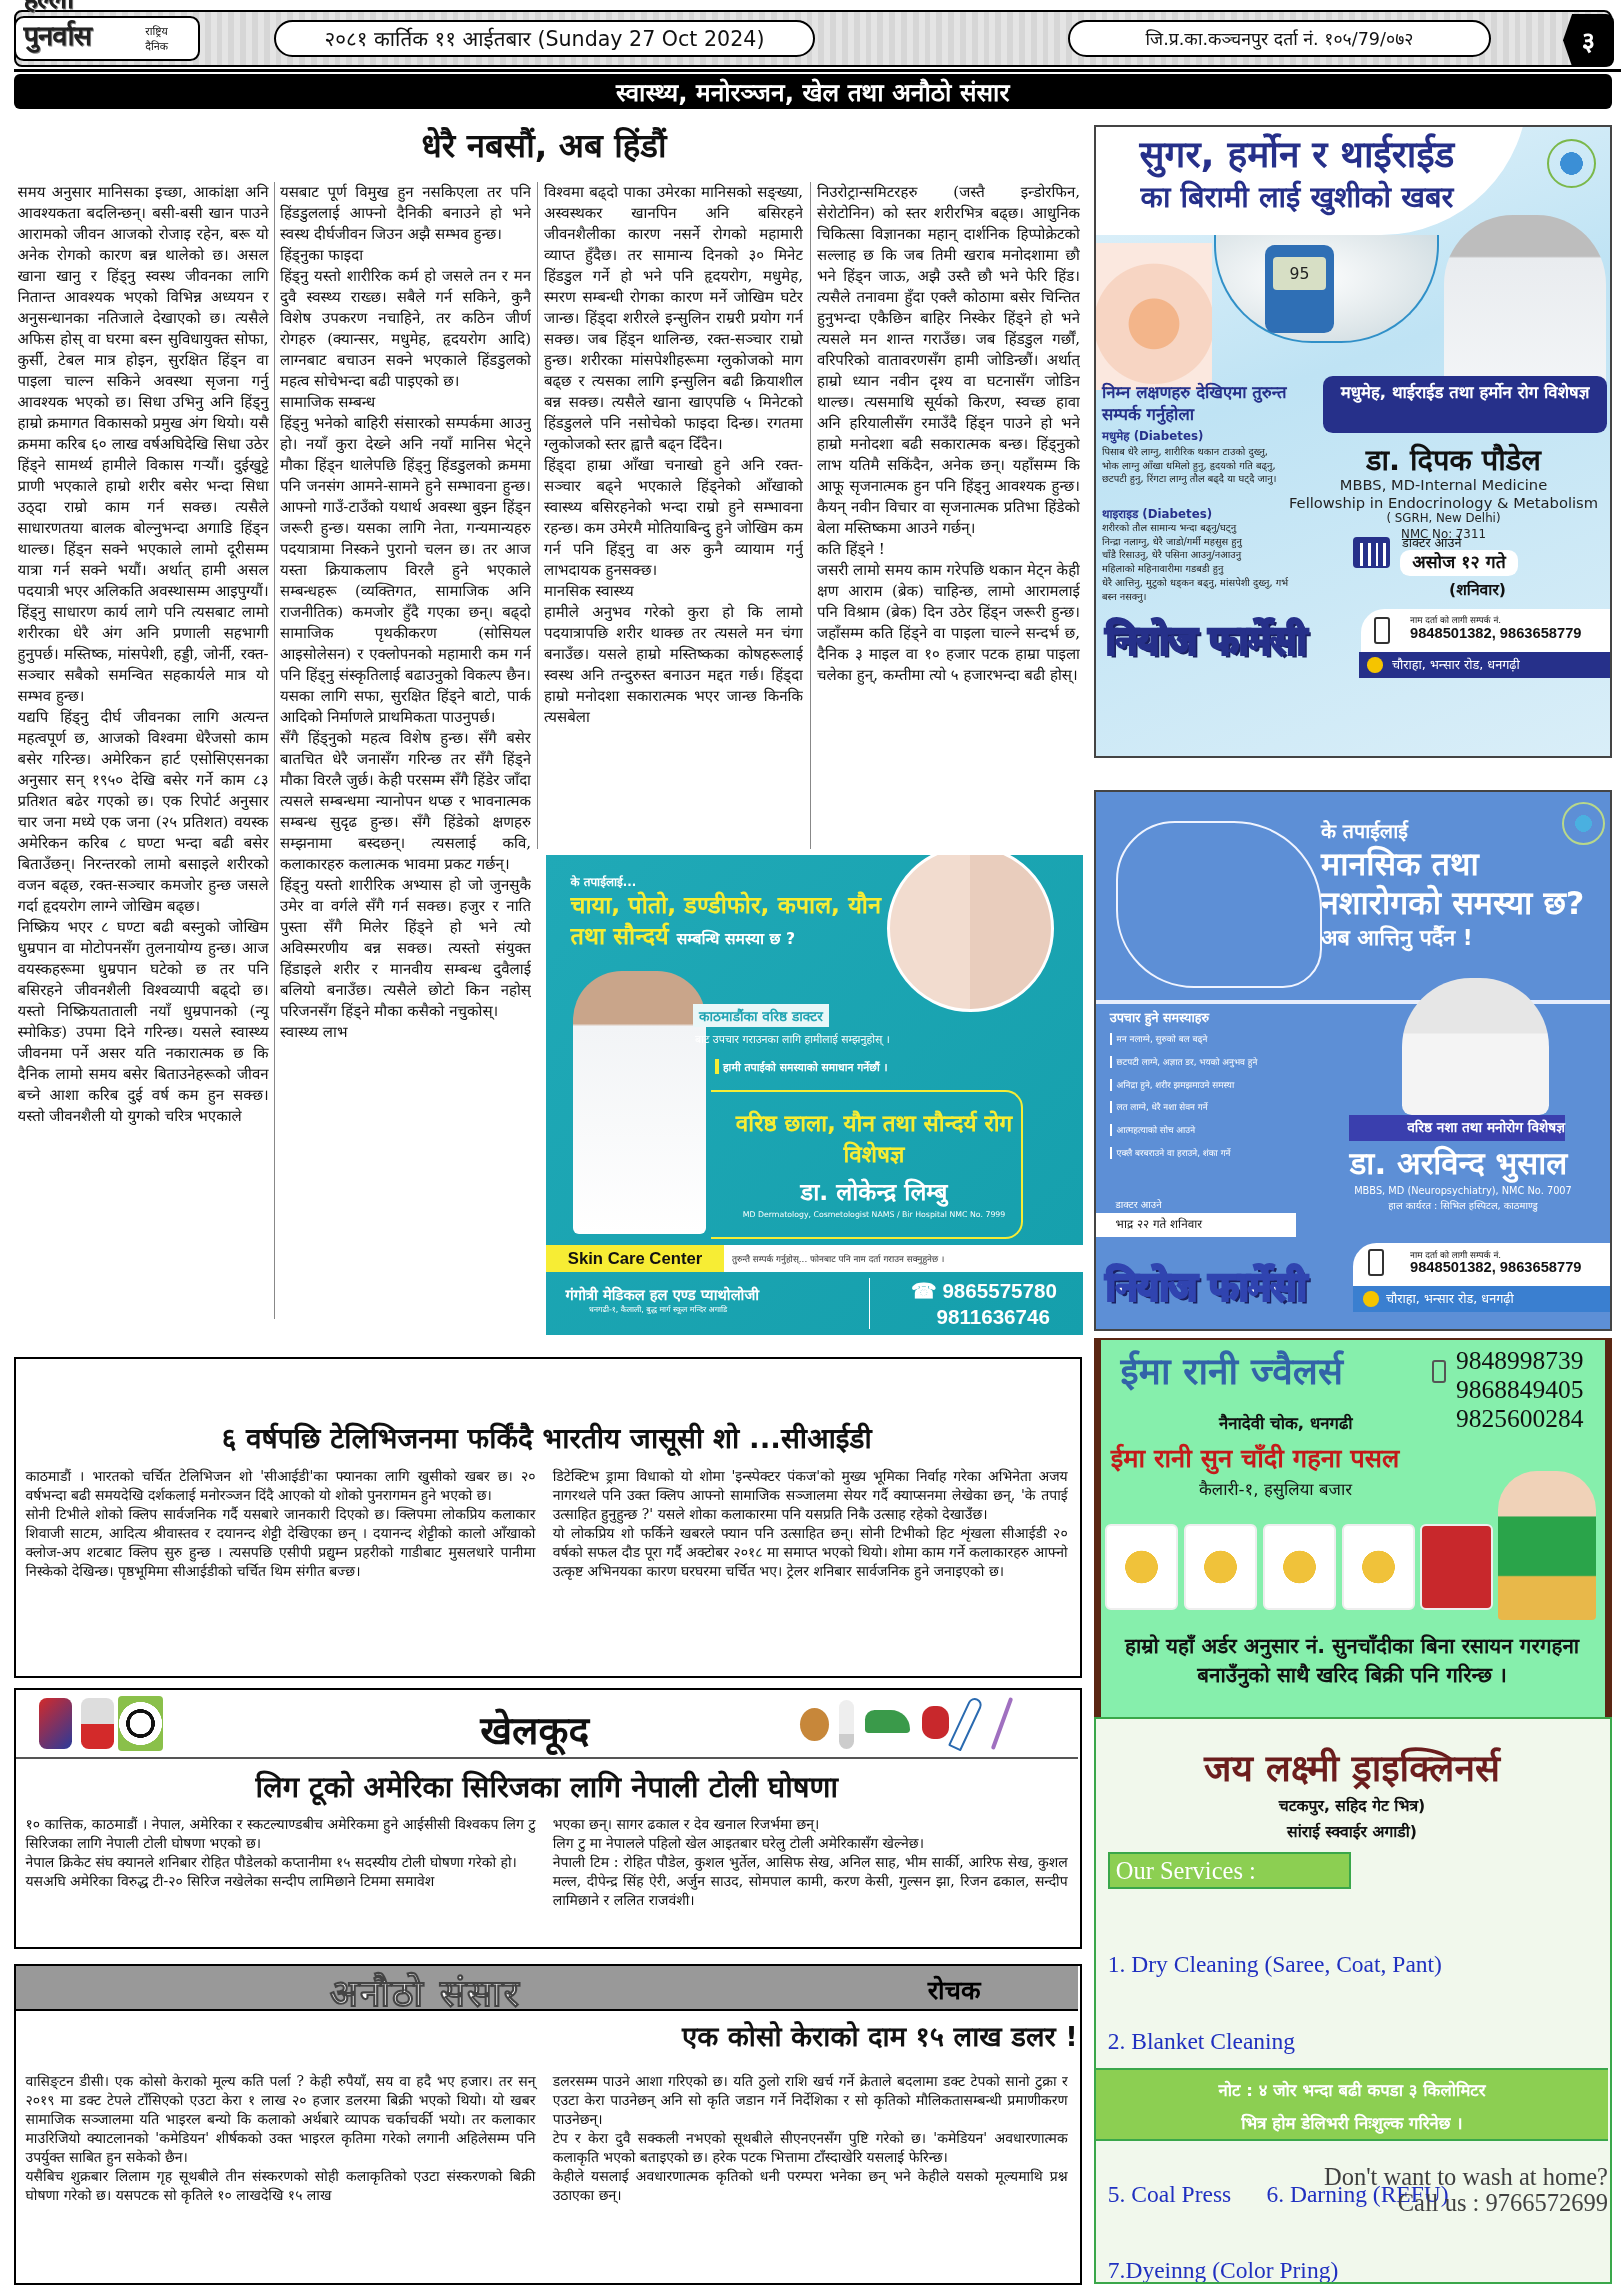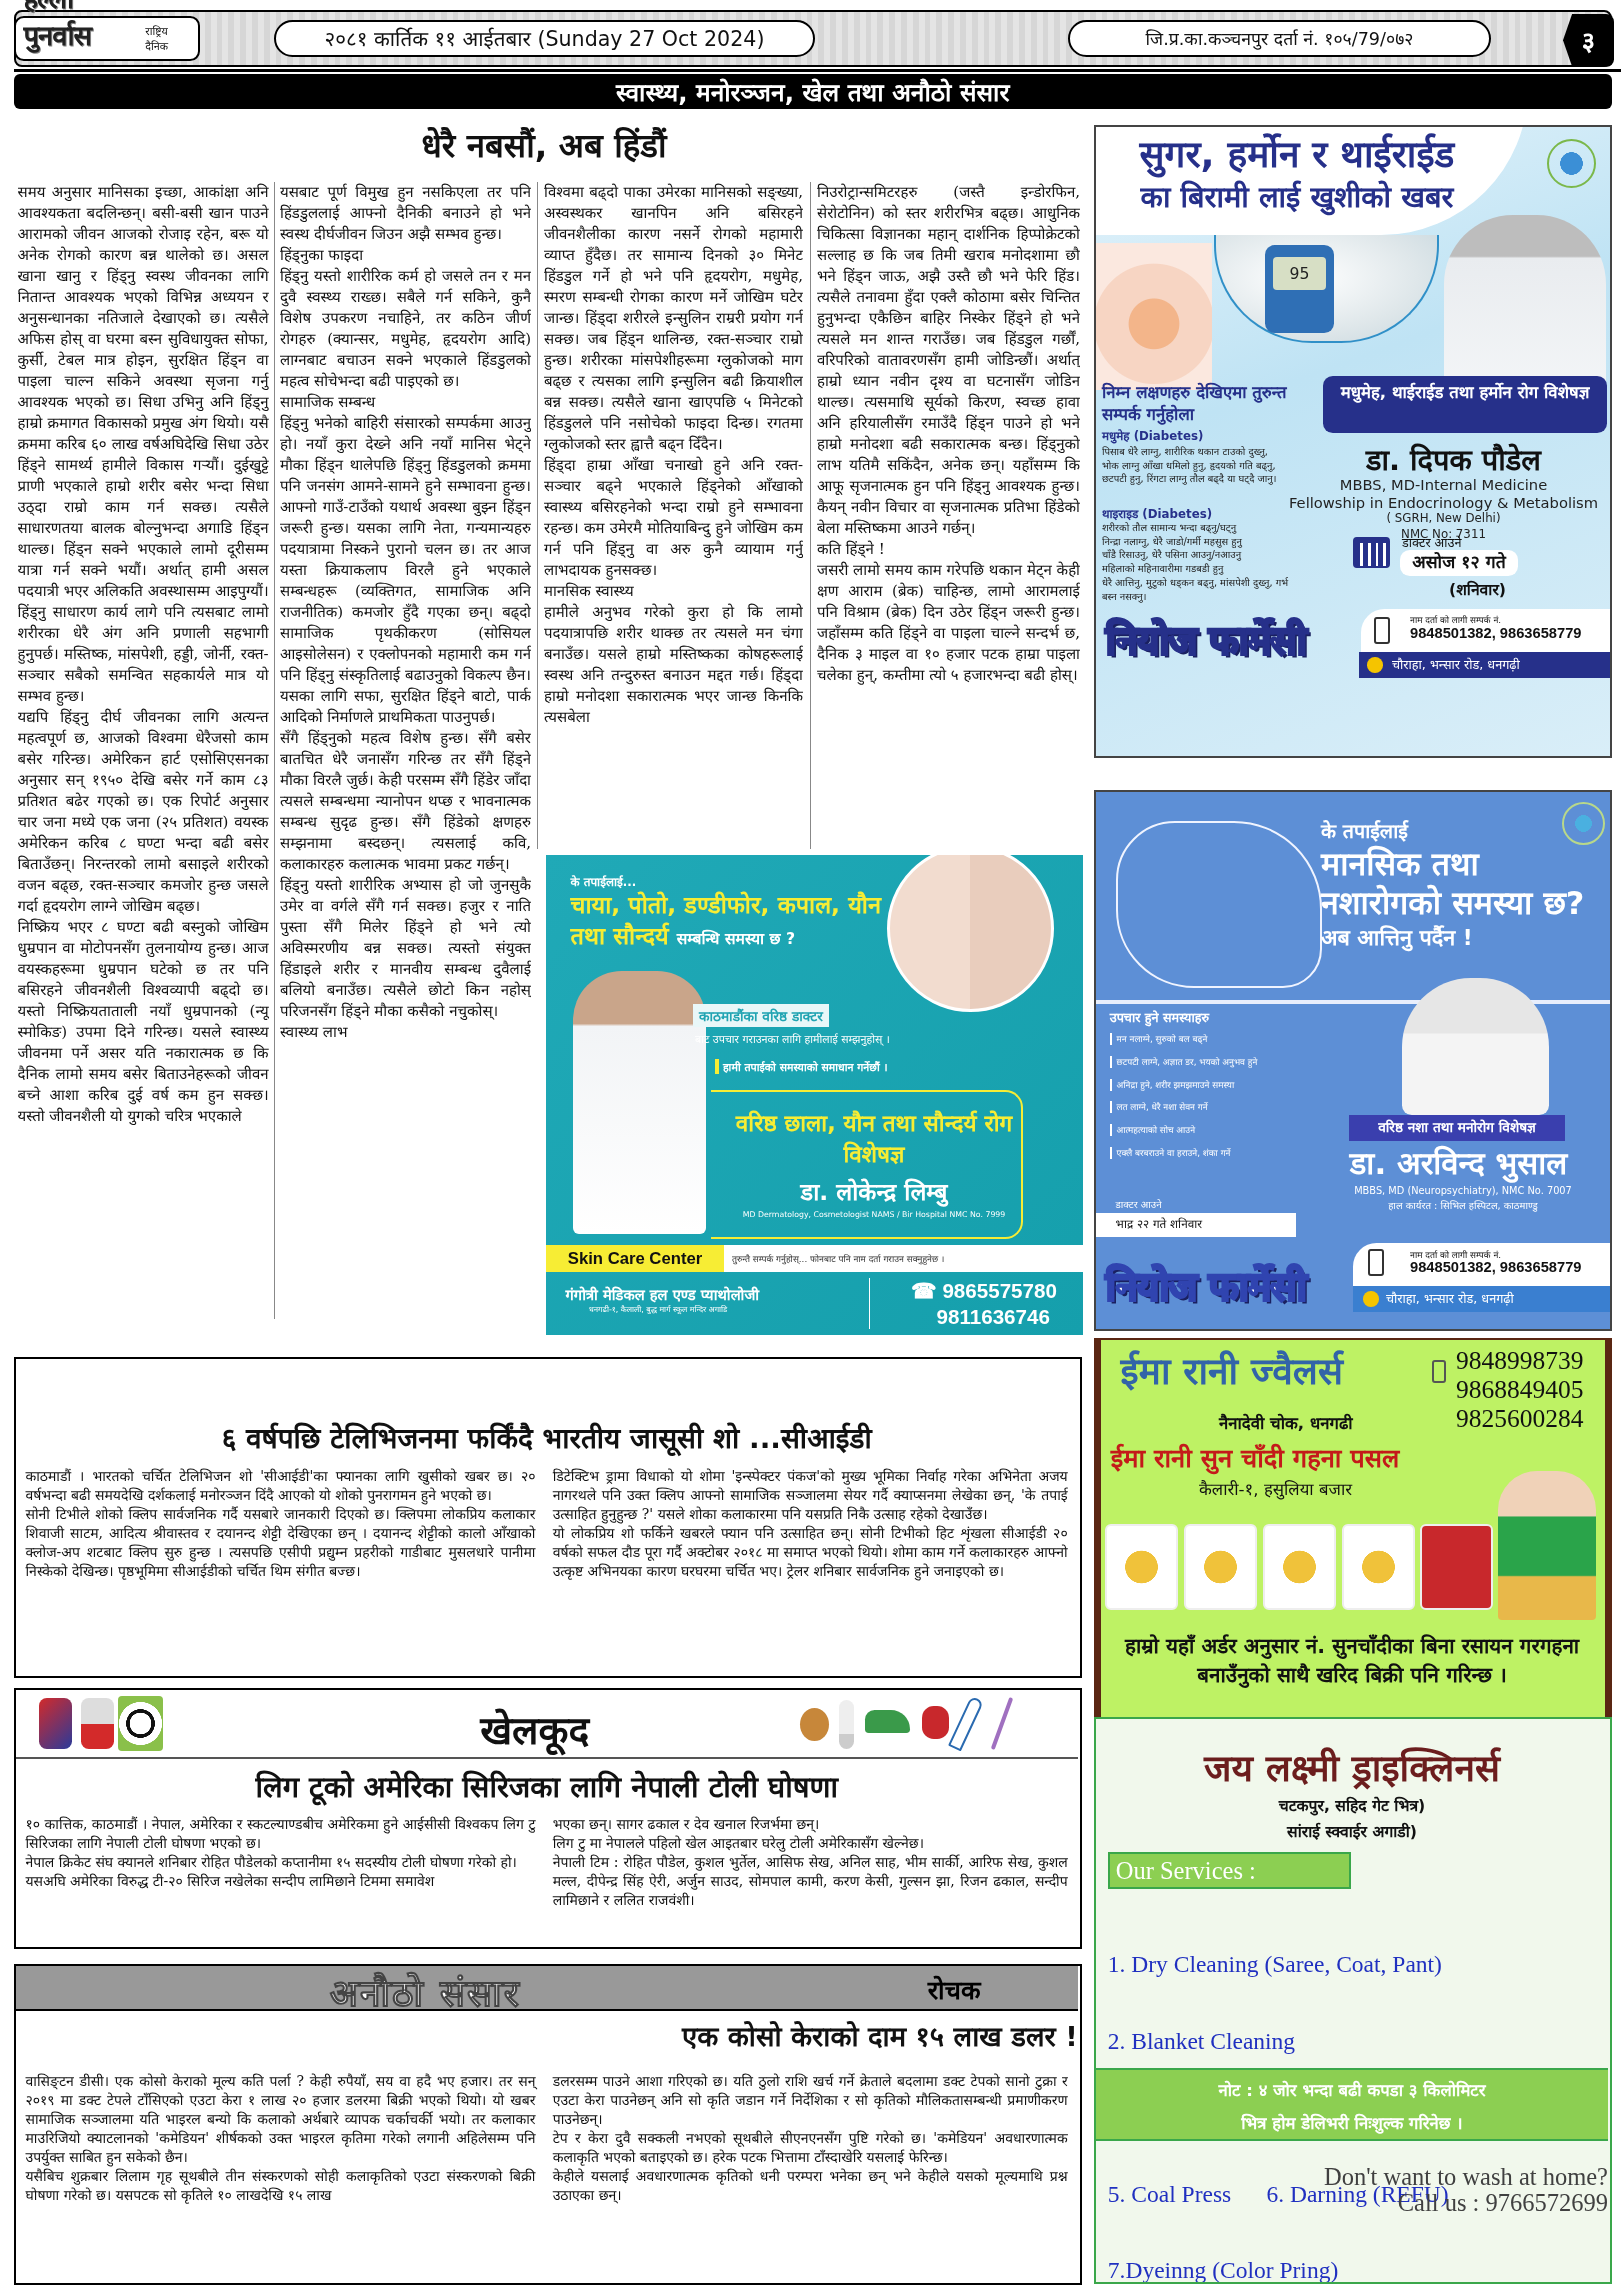--- a/index.html
+++ b/index.html
@@ -48,21 +48,21 @@
 .pharm{left:9.8px;top:485px;font-size:39px;font-weight:bold;color:#fff;-webkit-text-stroke:2.9px #26308a;text-shadow:2.9px 2.9px 0 #1a2060;font-family:"DejaVu Sans",sans-serif;letter-spacing:-1px}
 
 .psych{left:1094px;top:790px;width:518px;height:541px;background:#5d8fd6;border:2px solid #444}
 .psych .q{left:225px;top:27.4px;color:#fff;font-weight:bold;font-size:32px;line-height:39px}
 .psych .q small{font-size:19.6px;display:block;line-height:25.5px}
 .psych .q b{font-size:21.6px;display:block;line-height:29px}
 .heads{left:19.6px;top:29px;width:206px;height:167px;border:2.9px solid #f0f4ff;border-radius:59px 88px 39px 78px}
 .psych .div{left:0;top:208px;width:518px;height:3.9px;background:#e8eefc}
 .psych .treat-h{left:13.7px;top:216px;color:#fff;font-size:12.7px;font-weight:bold}
 .psych .treat li{color:#fff;font-size:8.8px;list-style:none;border-left:2.9px solid #fff;padding-left:4.9px;margin-bottom:10.8px}
-.psych .spec{left:253px;top:323px;width:216px;height:25.5px;background:#3a3fae;color:#fff;font-size:13.7px;line-height:25.5px;text-align:center;font-weight:bold}
+.psych .spec{left:253px;top:323px;width:216px;height:25.5px;background:#3a3fae;color:#fff;font-size:13.7px;line-height:25.5px;text-align:right;font-weight:bold}
 .psych .dname{left:235px;top:349px;width:255px;text-align:center;font-size:31px;color:#fff;font-weight:bold}
 .psych .dq{left:225px;top:392px;width:284px;text-align:center;font-size:9.8px;color:#fff;line-height:14.7px}
 .psych .datebar{left:0;top:421px;width:200px;height:23.5px;background:#fff;font-size:11.8px;line-height:23.5px;padding-left:19.6px}
 .psych .phone-wrap{top:451px;left:257px;width:265px}
 .psych .phone-num{top:467px}
 .psych .phone-lbl{top:457px}
 .psych .addr-bar{top:494px;background:#3a7fd0;left:257px;width:263px}
 .psych .pin{top:499px;left:267px}
 .psych .pharm{top:466px;-webkit-text-stroke:2.9px #3044b0}
 .docimg2{left:306px;top:186px;width:147px;height:137px;background:linear-gradient(180deg,#e6e6e6 0 40%,#f4f4f4 41%);border-radius:69px 69px 9.8px 9.8px}
@@ -83,21 +83,21 @@
 .skin .bar{left:0;top:390px;width:537px;height:27.4px;background:#fff}
 .skin .bar .scc{position:absolute;left:0;top:0;width:178px;height:27.4px;background:#f7ed34;font-weight:bold;font-size:16.7px;line-height:27.4px;text-align:center;font-family:"Liberation Sans",sans-serif}
 .skin .bar .msg{position:absolute;left:186px;top:7.8px;font-size:8.8px;color:#333}
 .skin .clinic{left:19.6px;top:429px;color:#fff;font-size:14.7px;font-weight:bold}
 .skin .clinic2{left:43px;top:449px;color:#fff;font-size:7.8px}
 .skin .phones{left:365px;top:423px;color:#fff;font-weight:bold;font-size:20.6px;line-height:25.5px;font-family:"Liberation Sans",sans-serif}
 .skin .vline{left:323px;top:423px;width:1px;height:51px;background:#fff}
 
 .frame{border:2.9px solid #000;background:#fff}
 
-.jewel{left:1094px;top:1338px;width:518px;height:432px;border:7.8px solid #5a2612;border-top-width:2.9px;background:#bef264}
+.jewel{left:1094px;top:1338px;width:518px;height:432px;border:7.8px solid #5a2612;border-top-width:2.9px;background:#86efac}
 .jewel .n{left:19.6px;top:3.9px;color:#3264a8;font-size:37px;font-weight:bold}
 .jewel .ph{left:355px;top:5.9px;font-family:"Liberation Serif",serif;font-size:25.5px;line-height:29px;color:#111}
 .jewel .a1{left:118px;top:71px;font-size:16.7px;font-weight:bold}
 .jewel .n2{left:9.8px;top:100px;color:#c41a1a;font-size:25.5px;font-weight:bold}
 .jewel .a2{left:98px;top:137px;font-size:16.7px}
 .jewel .items{left:3.9px;top:184px;display:flex;gap:5.9px}
 .jewel .items div{width:73px;height:86px;background:radial-gradient(circle,#f0c23a 0 30%,#fff 31%);border-radius:5.9px;border:2px solid #eee}
 .jewel .items div.red{background:linear-gradient(#c8282c,#c8282c)}
 .jewel .lady{left:397px;top:131px;width:98px;height:149px;background:linear-gradient(180deg,#f0d2b8 0 30%,#2aa44a 31% 70%,#e8b84a 71%);border-radius:39px 39px 3.9px 3.9px}
 .jewel .foot{left:-3.9px;top:292px;width:510px;text-align:center;font-size:20.6px;line-height:29px;font-weight:bold;color:#111}

